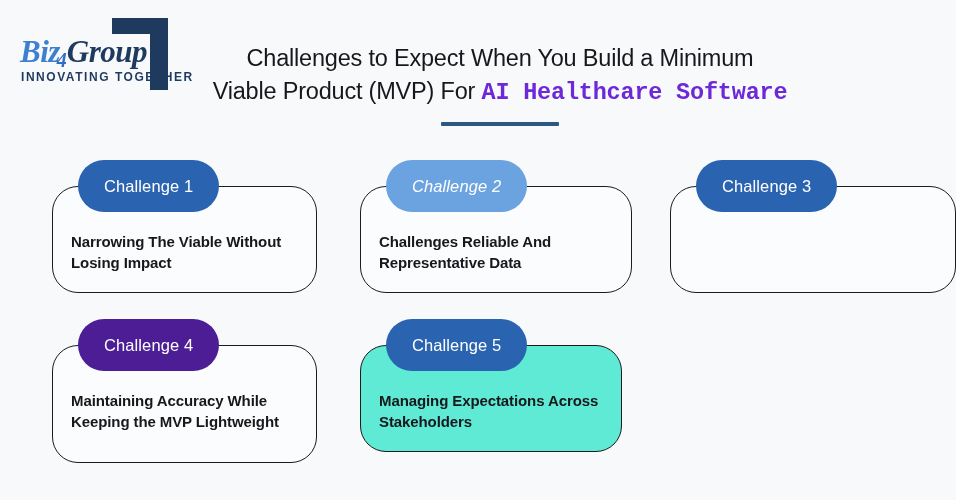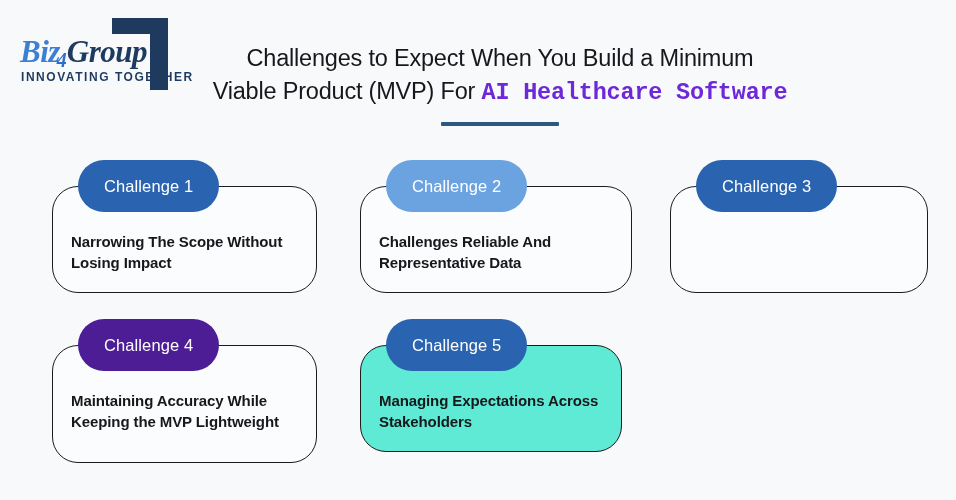--- a/index.html
+++ b/index.html
@@ -158,21 +158,21 @@
     font-size: 15px;
     font-weight: 700;
     line-height: 1.42;
     color: #16181c;
     letter-spacing: -0.1px;
   }
 
   
   #card-1 { left: 40px;  top: 186px; width: 265px; height: 107px; }
   #card-2 { left: 348px; top: 186px; width: 272px; height: 107px; }
-  #card-3 { left: 658px; top: 186px; width: 258px; height: 107px; }
+  #card-3 { left: 658px; top: 186px; width: 286px; height: 107px; }
   
   #card-4 { left: 40px;  top: 345px; width: 265px; height: 118px; }
   #card-5 { left: 348px; top: 345px; width: 262px; height: 107px; }
 </style>
 </head>
 <body style="background: rgb(247, 249, 251);">
 
 <div id="header">
 
   <div id="logo">
@@ -195,25 +195,25 @@
     </h1>
     <div id="title-underline"></div>
   </div>
 
 </div>
 
 <div id="cards">
 
   <div class="card" id="card-1" style="border-color: rgb(28, 28, 30); background: rgb(251, 252, 253);">
     <div class="card-badge" style="background: rgb(42, 99, 176);">Challenge 1</div>
-    <div class="card-text">Narrowing The Scope Without Losing Impact</div>
+    <div class="card-text">Narrowing The Viable Without Losing Impact</div>
   </div>
 
   <div class="card" id="card-2" style="border-color: rgb(28, 28, 30); background: rgb(251, 252, 253);">
-    <div class="card-badge" style="background: rgb(106, 163, 224);">Challenge 2</div>
+    <div class="card-badge" style="background: rgb(106, 163, 224); font-style: italic;">Challenge 2</div>
     <div class="card-text">Challenges Reliable And Representative Data</div>
   </div>
 
   <div class="card" id="card-3" style="border-color: rgb(28, 28, 30); background: rgb(251, 252, 253);">
     <div class="card-badge" style="background: rgb(42, 99, 176);">Challenge 3</div>
   </div>
 
   <div class="card" id="card-4" style="border-color: rgb(28, 28, 30); background: rgb(251, 252, 253);">
     <div class="card-badge" style="background: #4c1d95;">Challenge 4</div>
     <div class="card-text">Maintaining Accuracy While Keeping the MVP Lightweight</div>

